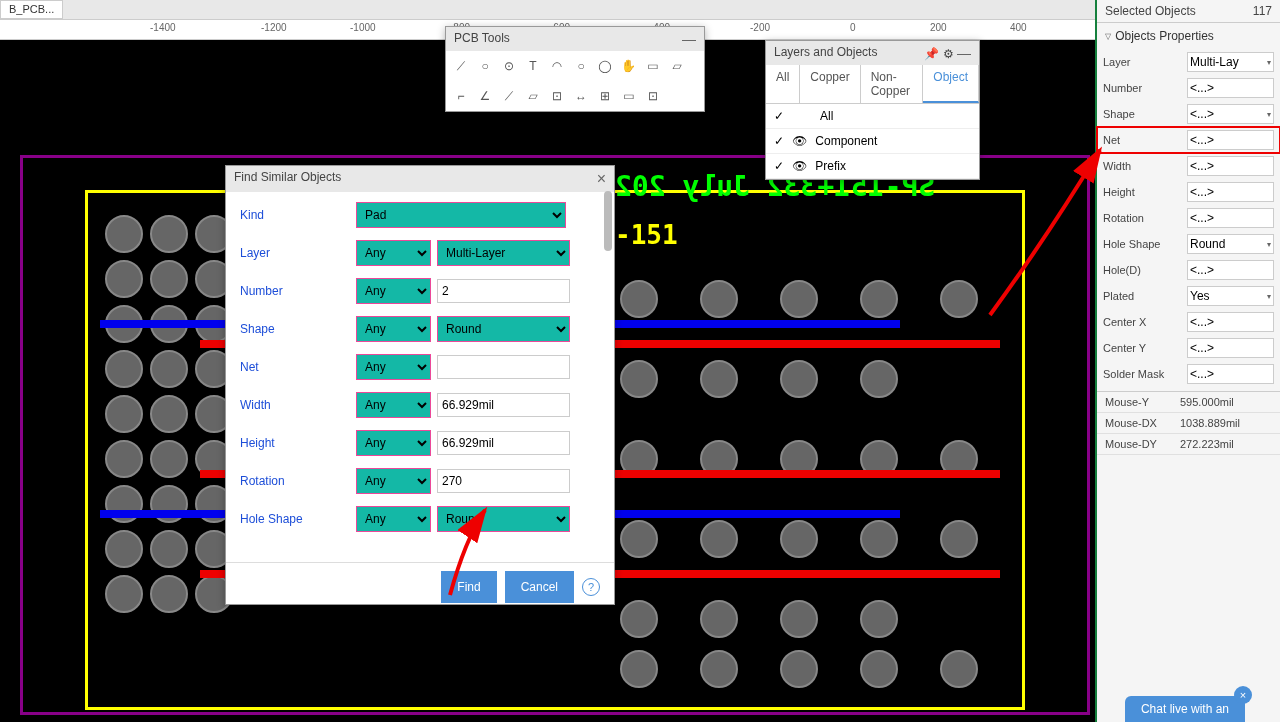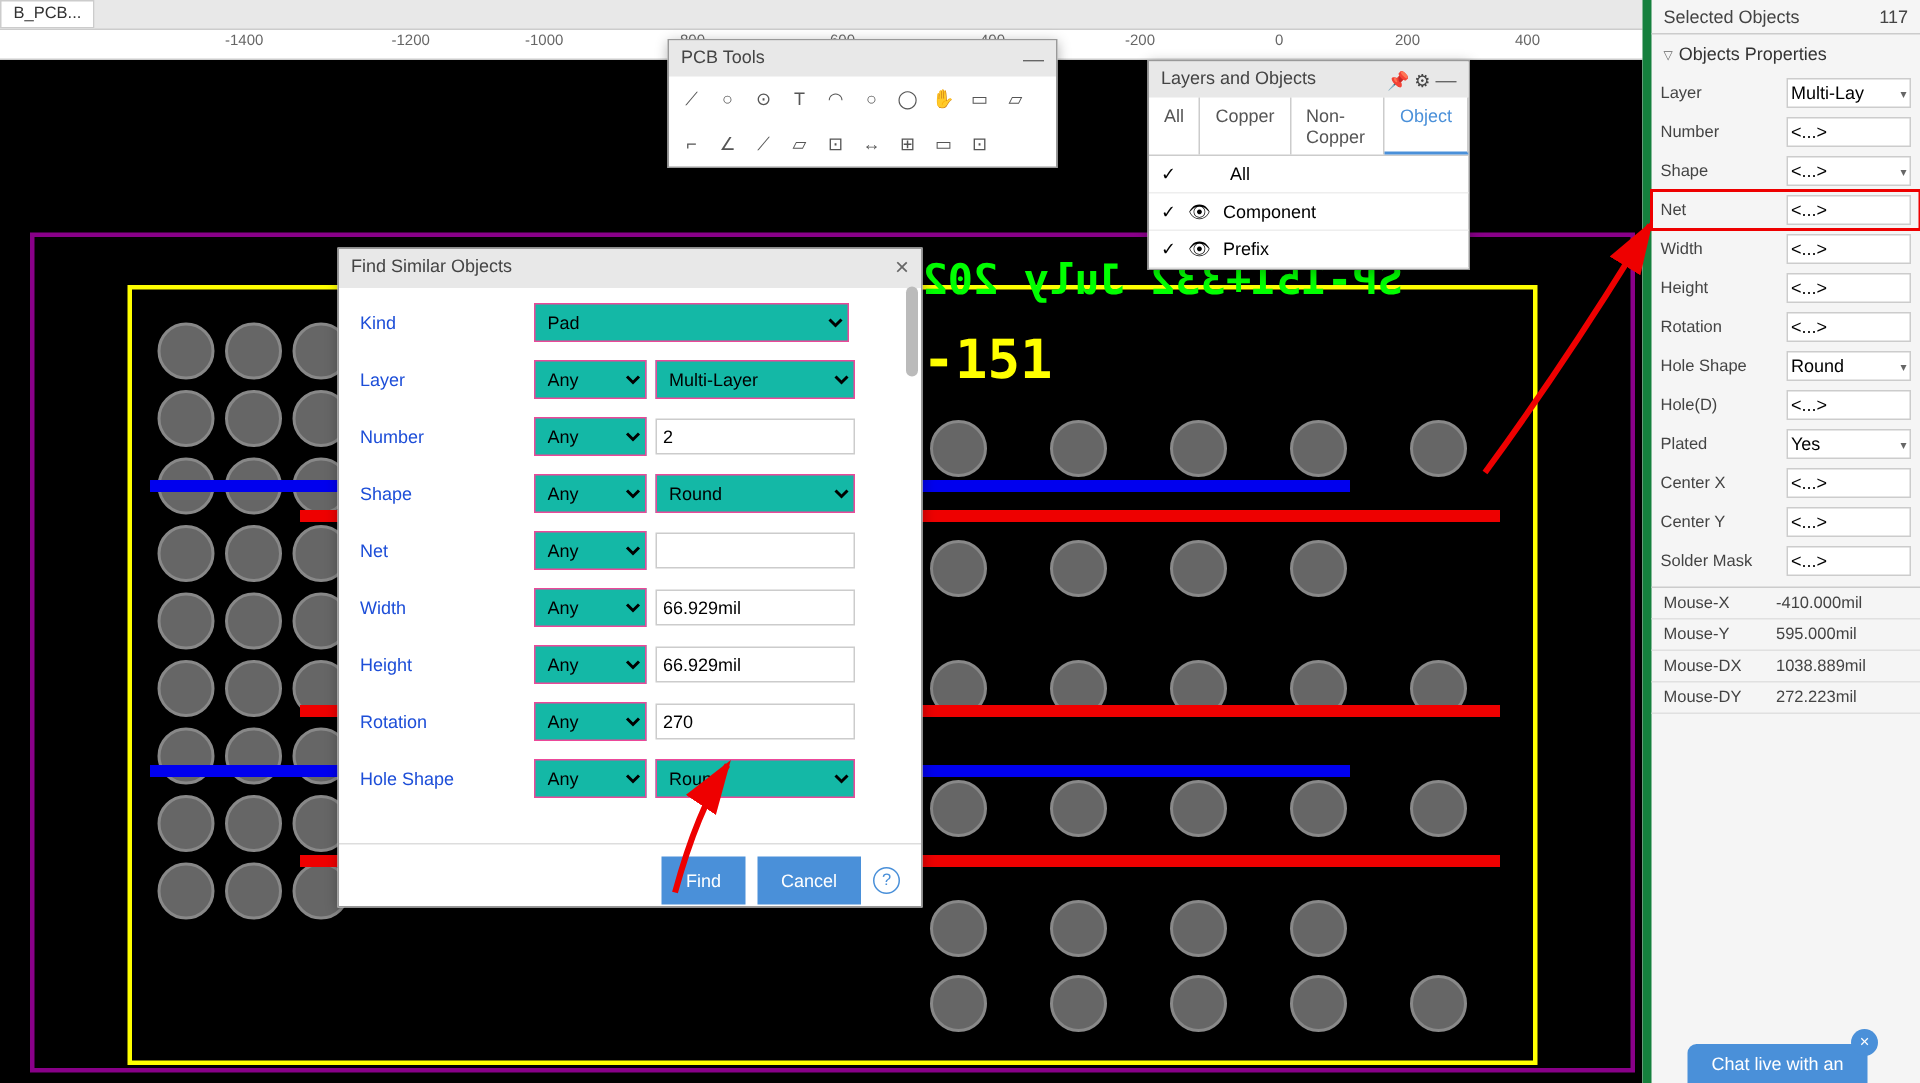--- a/index.html
+++ b/index.html
@@ -3,21 +3,21 @@
 <meta charset="utf-8">
 <style>
 *{margin:0;padding:0;box-sizing:border-box;font-family:Arial,sans-serif;font-size:12px}
 body{width:1280px;height:722px;overflow:hidden;position:relative;background:#f0f0f0}
 .tab-bar{height:20px;background:#e8e8e8;border-bottom:1px solid #ccc;display:flex}
 .tab{padding:2px 8px;background:#fff;border:1px solid #ccc;font-size:11px;color:#333}
 .ruler-area{height:20px;background:#fff;position:relative;border-bottom:1px solid #ccc}
 .ruler-mark{position:absolute;font-size:10px;color:#666;top:2px}
 .canvas{position:absolute;left:0;top:40px;width:1095px;height:682px;background:#000}
 .pcb-text{position:absolute;color:#0f0;font-family:monospace;font-size:28px;font-weight:bold}
-.pcb-text.yellow{color:#ff0;font-size:36px}
+.pcb-text.yellow{color:#ff0;font-size:26px}
 .pad{position:absolute;width:38px;height:38px;border-radius:50%;background:#666;border:2px solid #888}
 .trace-red{position:absolute;background:#e00;height:8px}
 .trace-blue{position:absolute;background:#00e;height:8px}
 .rect-yellow{position:absolute;border:3px solid #ff0}
 .rect-purple{position:absolute;border:3px solid #808}
 
 .panel{position:absolute;background:#fff;border:1px solid #999;box-shadow:0 2px 8px rgba(0,0,0,.3)}
 .panel-title{background:#e8e8e8;padding:4px 8px;font-size:12px;color:#444;display:flex;justify-content:space-between;align-items:flex-start}
 
 .pcb-tools{left:445px;top:26px;width:260px}
@@ -38,21 +38,21 @@
 .find-select.sm{width:75px}
 .find-select.lg{width:210px}
 .find-input{width:133px;padding:4px;border:1px solid #ccc}
 .section-header{font-weight:bold;color:#333;margin:8px 0}
 .dialog-footer{padding:8px 14px;display:flex;justify-content:flex-end;gap:8px;align-items:center;border-top:1px solid #ddd}
 .btn{padding:9px 16px;border:none;cursor:pointer;color:#fff}
 .btn-find{background:#4a90d9}
 .btn-cancel{background:#4a90d9}
 .help-icon{width:18px;height:18px;border:1px solid #4a90d9;border-radius:50%;color:#4a90d9;display:flex;align-items:center;justify-content:center;font-size:11px}
 
-.right-panel{position:absolute;right:0;top:0;width:185px;height:722px;background:#f5f5f5;border-left:6px solid #15803d}
+.right-panel{position:absolute;right:0;top:0;width:185px;height:722px;background:#f5f5f5;border-left:2px solid #15803d}
 .sel-header{padding:4px 8px;display:flex;justify-content:space-between;color:#444;border-bottom:1px solid #ccc}
 .props-header{padding:6px 8px;color:#333;font-weight:normal;display:flex;align-items:center;gap:4px}
 .prop-row{display:flex;align-items:center;padding:3px 6px;gap:4px}
 .prop-label{width:80px;color:#444;font-size:11px}
 .prop-select{flex:1;padding:2px;border:1px solid #ccc;font-size:11px;background:#fff}
 .prop-row.highlight{outline:2px solid #e00;outline-offset:-1px}
 .mouse-section{border-top:1px solid #ccc;margin-top:4px}
 .mouse-row{display:flex;padding:4px 8px;border-bottom:1px solid #e0e0e0}
 .mouse-label{width:75px;color:#444;font-size:11px}
 .mouse-val{color:#444;font-size:11px}
@@ -368,24 +368,20 @@
       </div>
       <div class="prop-row">
         <div class="prop-label">Solder Mask</div>
     <div class="prop-select" style="display:flex;justify-content:space-between;align-items:center">
           <span>&lt;...&gt;</span>
         </div>
       </div>
     </div>
   <div class="mouse-section" id="mouse-list">
       <div class="mouse-row">
-        <div class="mouse-label">Mouse-X</div>
-        <div class="mouse-val">-410.000mil</div>
-      </div>
-      <div class="mouse-row">
         <div class="mouse-label">Mouse-Y</div>
         <div class="mouse-val">595.000mil</div>
       </div>
       <div class="mouse-row">
         <div class="mouse-label">Mouse-DX</div>
         <div class="mouse-val">1038.889mil</div>
       </div>
       <div class="mouse-row">
         <div class="mouse-label">Mouse-DY</div>
         <div class="mouse-val">272.223mil</div>

